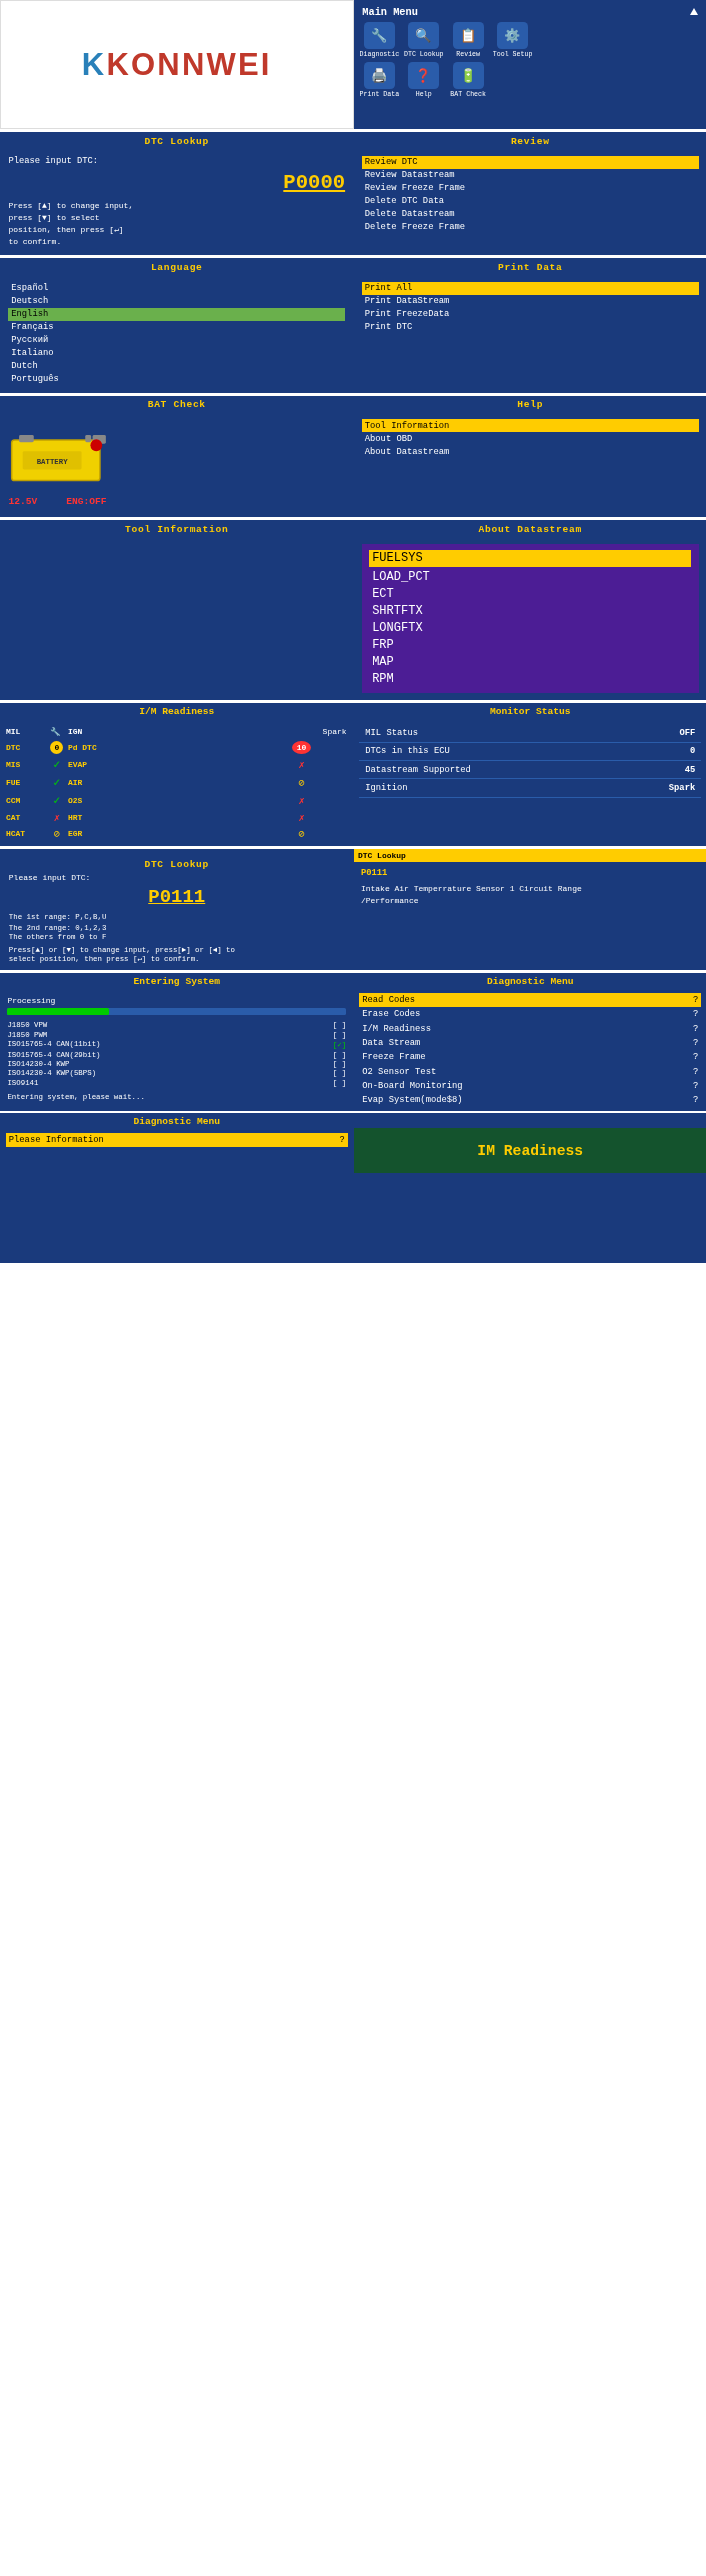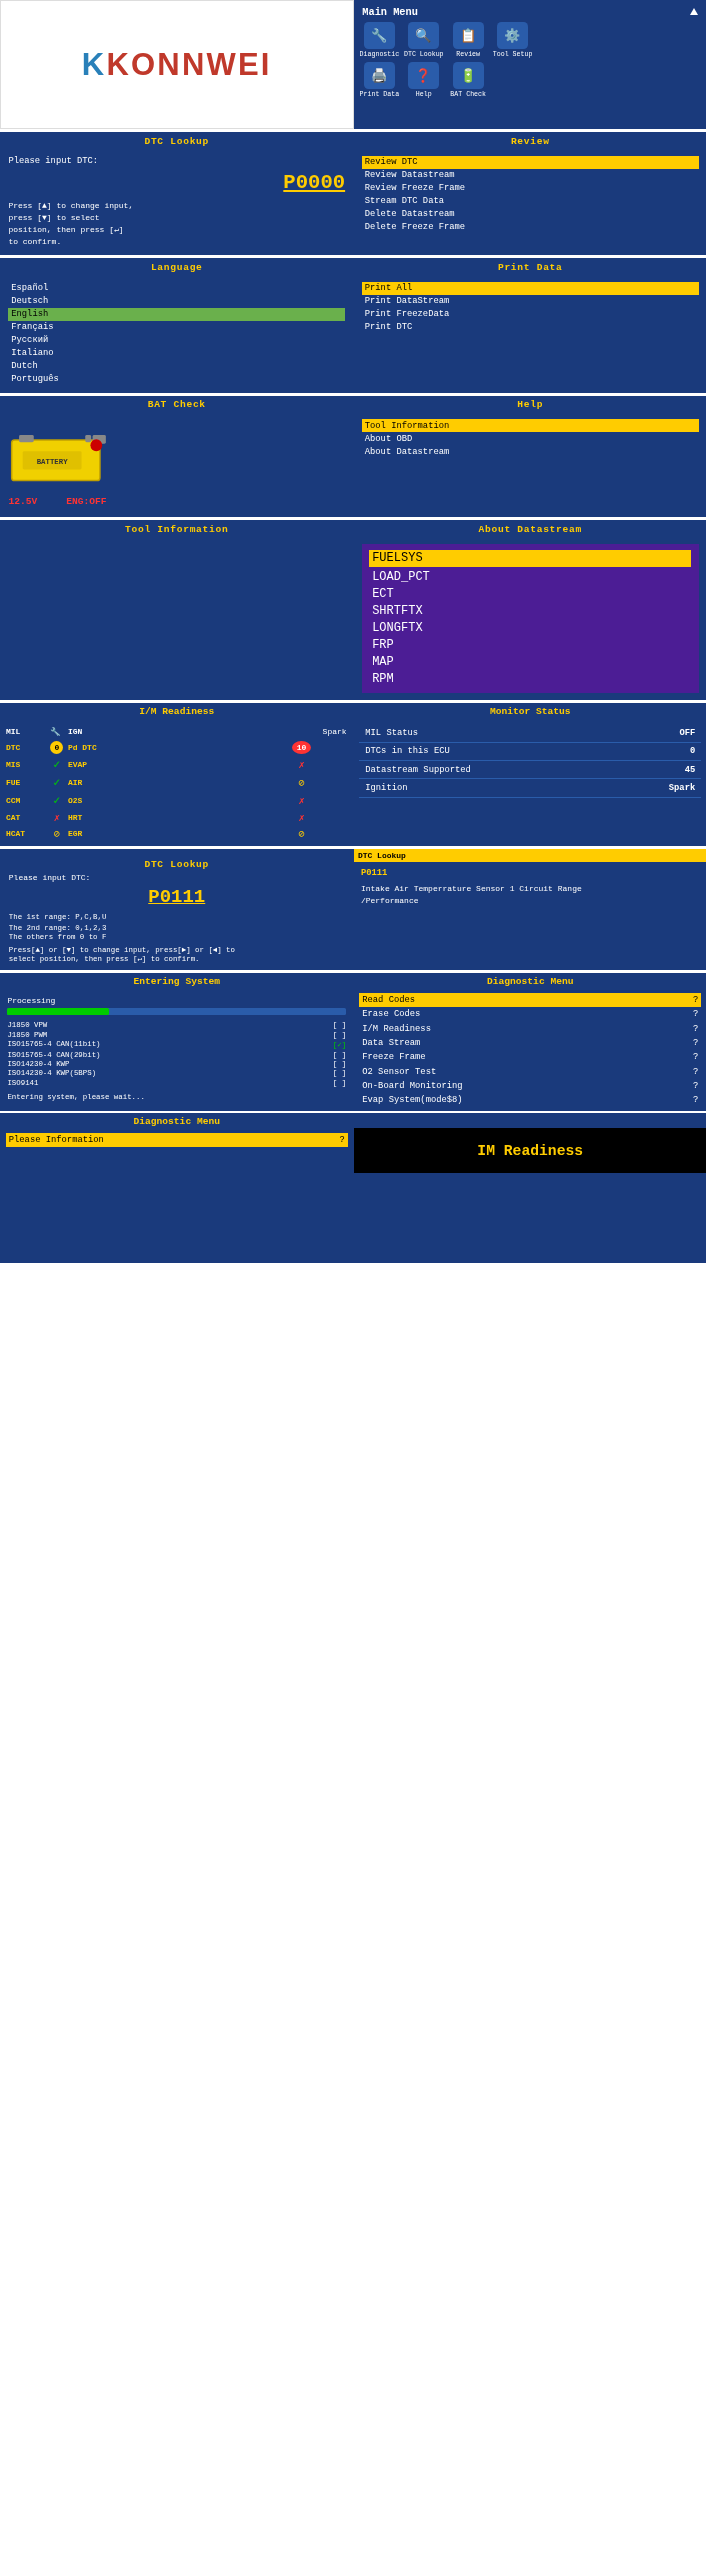--- a/index.html
+++ b/index.html
@@ -427,21 +427,21 @@
     .arrow-up {
       display: inline-block;
       width: 0;
       height: 0;
       border-left: 4.4px solid transparent;
       border-right: 4.4px solid transparent;
       border-bottom: 7.4px solid #fff;
     }
 
     .im-readiness-section {
-      background: #000000;
+      background: #14532d;
       color: #ffcc00;
       font-size: 14.7px;
       font-weight: bold;
       text-align: center;
       padding: 14.7px;
       min-height: 43px;
     }
   </style>
 </head>
 <body>
@@ -511,21 +511,21 @@
     </div>
   </div>
 
   <div class="panel">
     <div class="panel-title">Review</div>
     <div class="panel-body">
       <ul class="menu-list">
         <li class="selected">Review DTC</li>
         <li>Review Datastream</li>
         <li>Review Freeze Frame</li>
-        <li>Stream DTC Data</li>
+        <li>Delete DTC Data</li>
         <li>Delete Datastream</li>
         <li>Delete Freeze Frame</li>
       </ul>
     </div>
   </div>
 </div>
 
 <div class="section-sep"></div>
 
 <div class="two-col">

